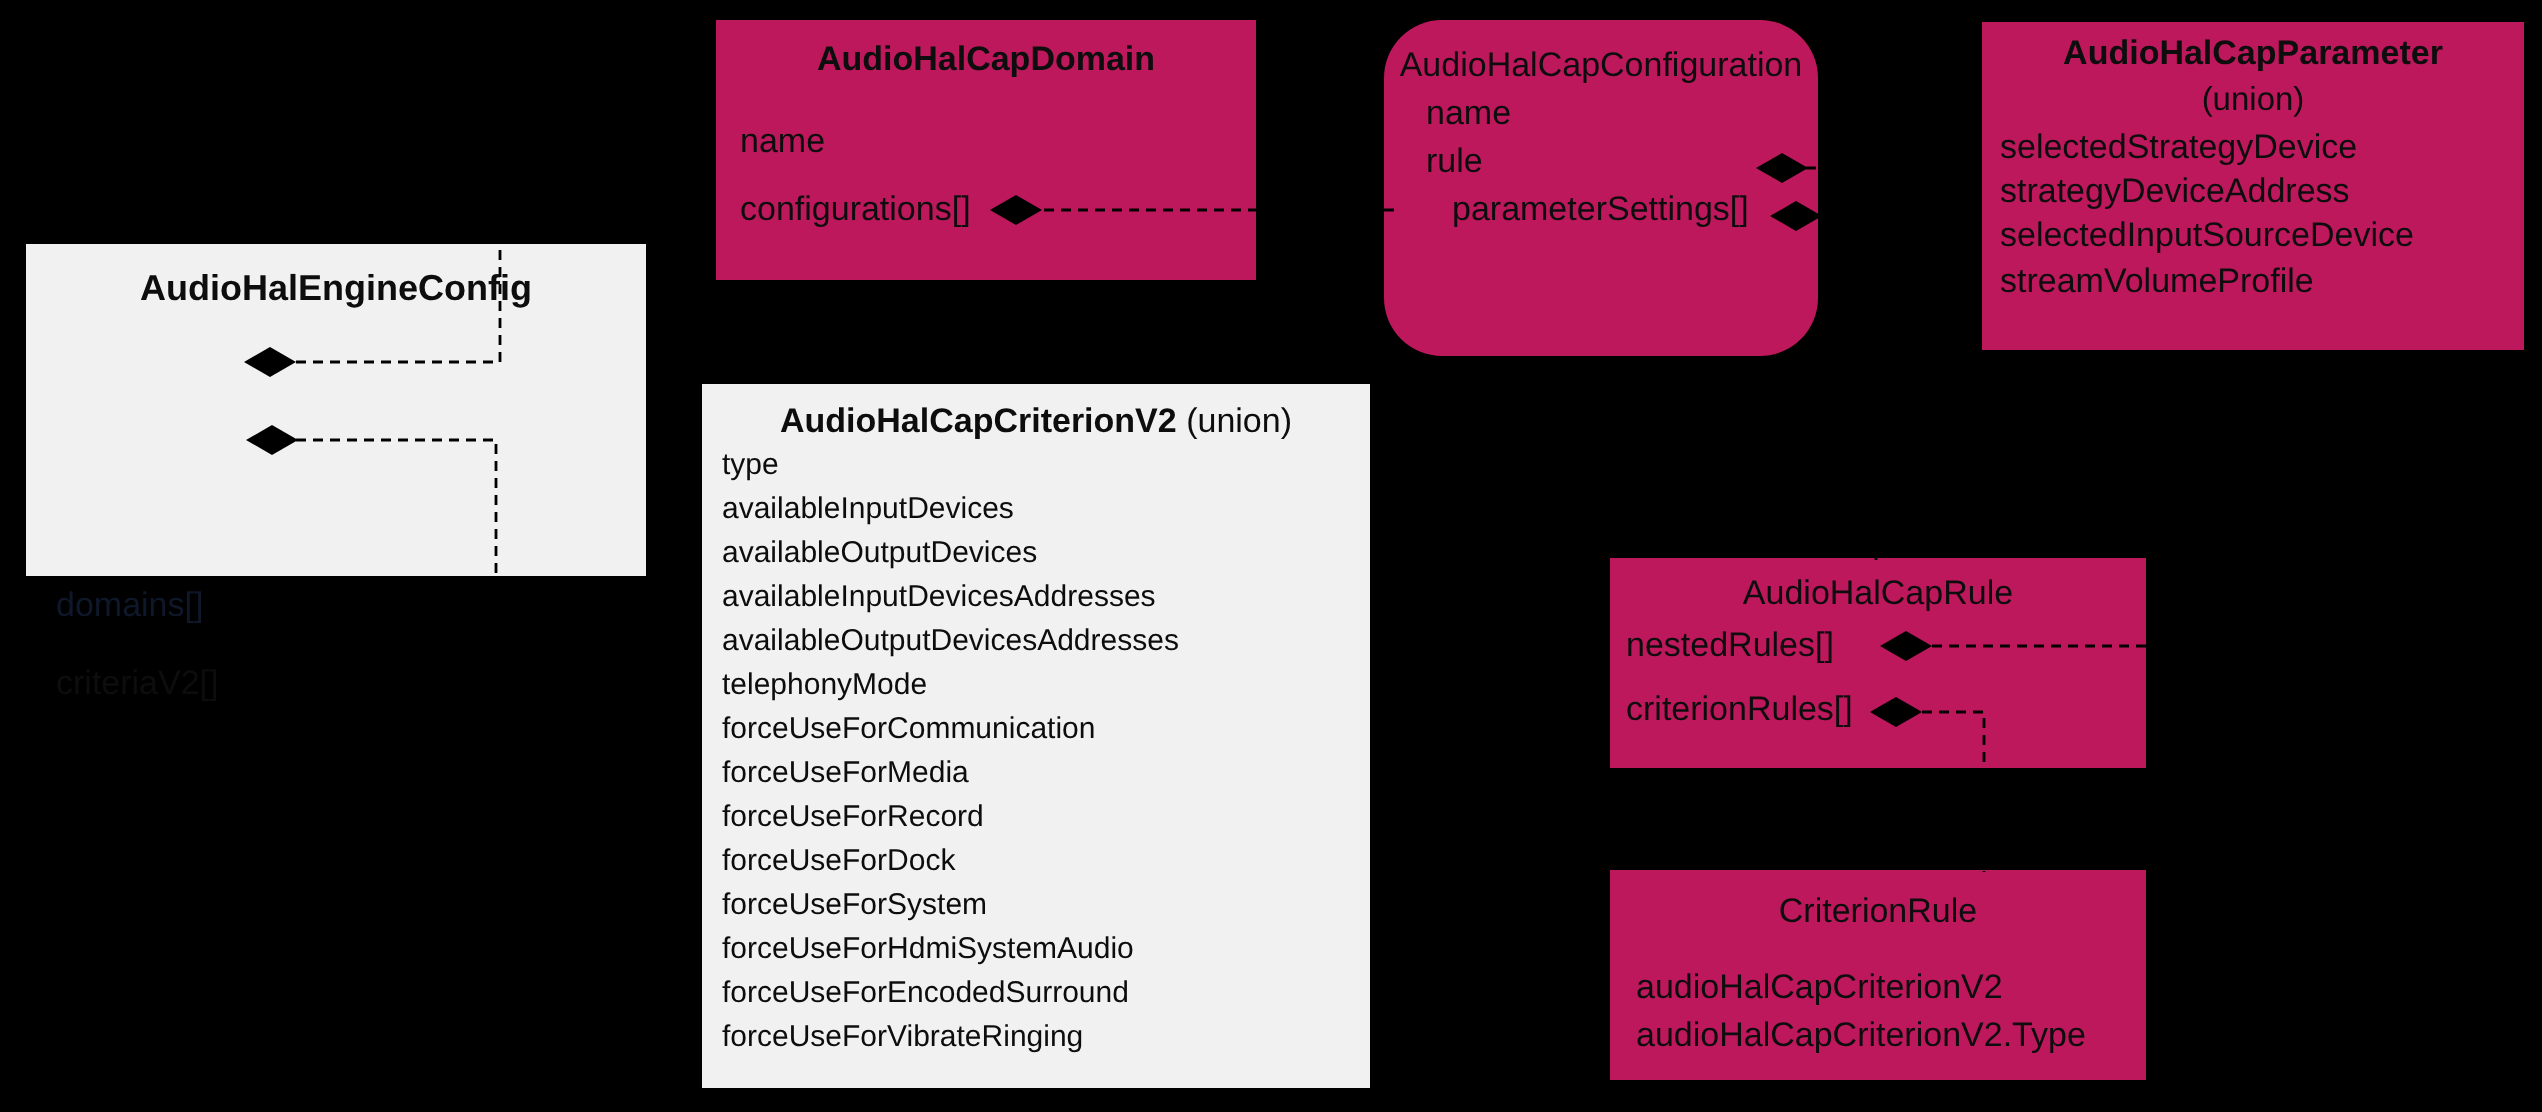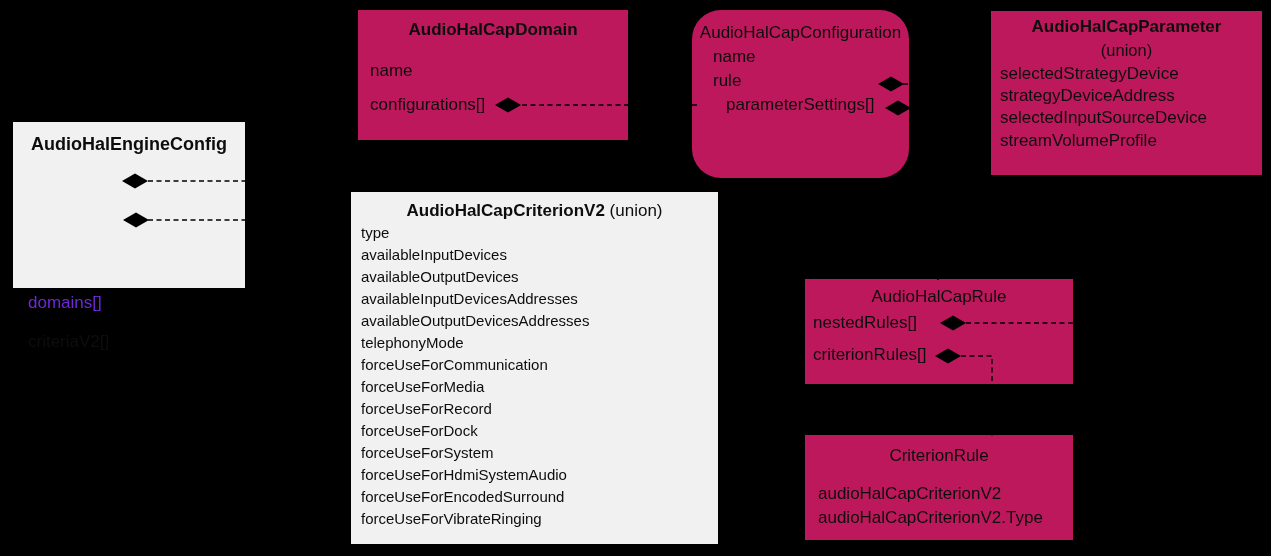--- a/index.html
+++ b/index.html
@@ -8,31 +8,31 @@
   .box{position:absolute;color:#0d0d0d;}
   .green-fill{background:#be185d;}
   .gray-fill{background:#f1f1f1;}
   .title{position:absolute;left:0;right:0;text-align:center;font-size:17px;
          font-weight:bold;height:22px;line-height:22px;white-space:nowrap;}
   .title.regular{font-weight:normal;}
   .t-lg{font-size:18px;}
   .subtitle{position:absolute;left:0;right:0;text-align:center;font-size:16.5px;
             height:20px;line-height:20px;font-weight:normal;}
   .row{position:absolute;height:20px;line-height:20px;font-size:17px;white-space:nowrap;}
-  .green-text{color:#6d28d9;}
+  .green-text{color:#0f172a;}
   .list{position:absolute;font-size:15px;line-height:22px;white-space:nowrap;}
   .list div{height:22px;}
   svg.overlay{position:absolute;left:0;top:0;z-index:5;pointer-events:none;}
 </style>
 </head>
 <body>
 
 <div class="canvas">
 
-  <div class="box gray-fill" style="left:13px;top:122px;width:232px;height:166px;">
+  <div class="box gray-fill" style="left:13px;top:122px;width:310px;height:166px;">
     <div class="title t-lg" style="top:11px;">AudioHalEngineConfig</div>
     <div class="row green-text" style="left:15px;top:171px;">domains[]</div>
     <div class="row" style="left:15px;top:210px;">criteriaV2[]</div>
   </div>
 
   <div class="box green-fill" style="left:358px;top:10px;width:270px;height:130px;">
     <div class="title" style="top:9px;">AudioHalCapDomain</div>
     <div class="row" style="left:12px;top:51px;">name</div>
     <div class="row" style="left:12px;top:85px;">configurations[]</div>
   </div>
@@ -46,21 +46,21 @@
 
   <div class="box green-fill" style="left:991px;top:11px;width:271px;height:164px;">
     <div class="title" style="top:5px;">AudioHalCapParameter</div>
     <div class="subtitle" style="top:29px;">(union)</div>
     <div class="row" style="left:9px;top:53px;">selectedStrategyDevice</div>
     <div class="row" style="left:9px;top:75px;">strategyDeviceAddress</div>
     <div class="row" style="left:9px;top:97px;">selectedInputSourceDevice</div>
     <div class="row" style="left:9px;top:120px;text-align:center;">streamVolumeProfile</div>
   </div>
 
-  <div class="box gray-fill" style="left:351px;top:192px;width:367px;height:352px;">
+  <div class="box gray-fill" style="left:351px;top:192px;width:334px;height:352px;">
     <div class="title" style="top:8px;">
       <span>AudioHalCapCriterionV2</span>
       <span style="font-weight:normal;">(union)</span>
     </div>
     <div class="list" style="left:10px;top:30px;">
       <div>type</div>
       <div>availableInputDevices</div>
       <div>availableOutputDevices</div>
       <div>availableInputDevicesAddresses</div>
       <div>availableOutputDevicesAddresses</div>

